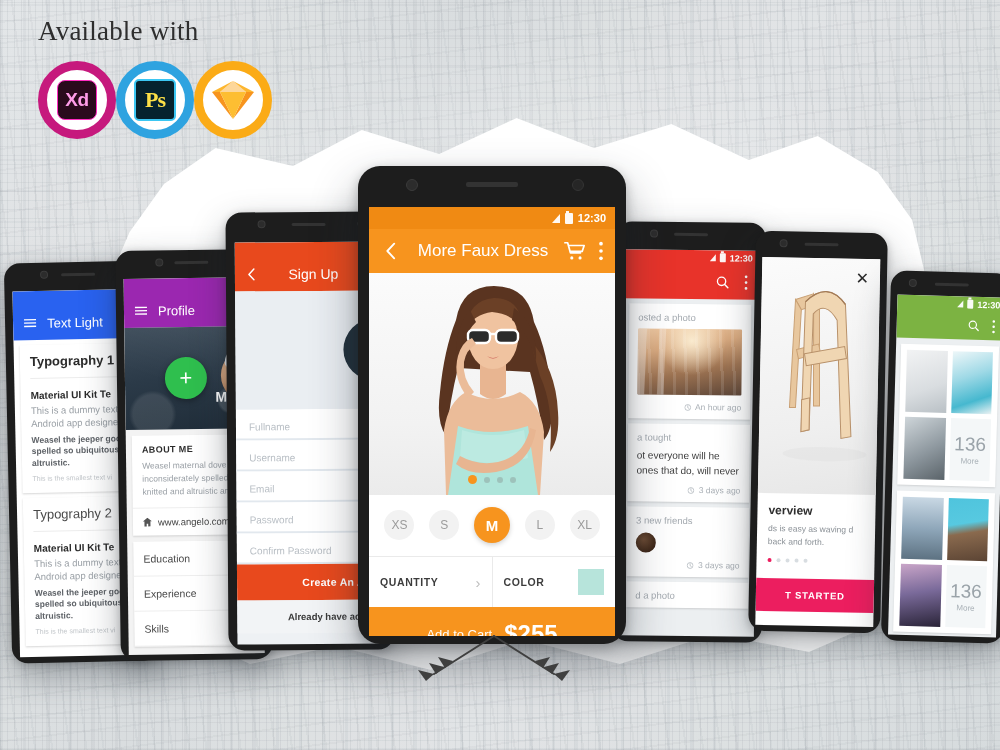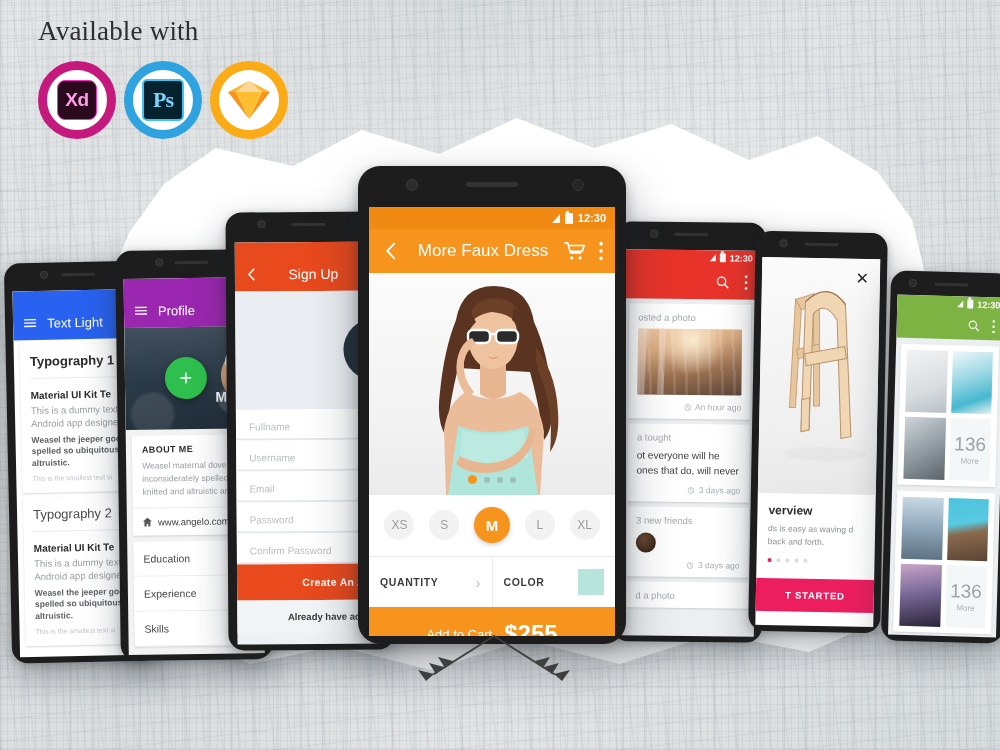--- a/index.html
+++ b/index.html
@@ -59,21 +59,21 @@
   .avail {
     position: absolute; left: 38px; top: 16px; z-index: 40;
   }
   .avail-title {
     font-family: "Liberation Serif", serif;
     font-size: 27px;
     color: #2e2e2e;
     letter-spacing: .2px;
     white-space: nowrap;
   }
-  .badges { display: flex; gap: 8px; margin-top: 14px; align-items: center; }
+  .badges { display: flex; gap: 0; margin-top: 14px; align-items: center; }
   .badge {
     width: 78px; height: 78px; border-radius: 50%;
     background: #ffffff;
     display: flex; align-items: center; justify-content: center;
     position: relative;
   }
   .badge.xd  { border: 9px solid #C6197D; }
   .badge.ps  { border: 9px solid #2EA3E0; }
   .badge.sk  { border: 9px solid #FBAB16; }
 
@@ -84,21 +84,21 @@
     display: flex; align-items: center; justify-content: center;
     color: #FF9CE8; font-size: 19px; font-weight: bold;
     font-family: "Liberation Sans", sans-serif;
     letter-spacing: -.5px;
   }
   .ps-sq {
     width: 42px; height: 42px; border-radius: 5px;
     background: #05222E;
     border: 2px solid #3BC6F2;
     display: flex; align-items: center; justify-content: center;
-    color: #7dd3fc; font-size: 22px; font-weight: bold;
+    color: #fde047; font-size: 22px; font-weight: bold;
     font-family: "Liberation Serif", serif;
     letter-spacing: -1px;
   }
   .sk-gem { width: 46px; height: 42px; display:block; }
 
   
   .phone {
     position: absolute;
     background: #1d1d1d;
     border-radius: 16px;

